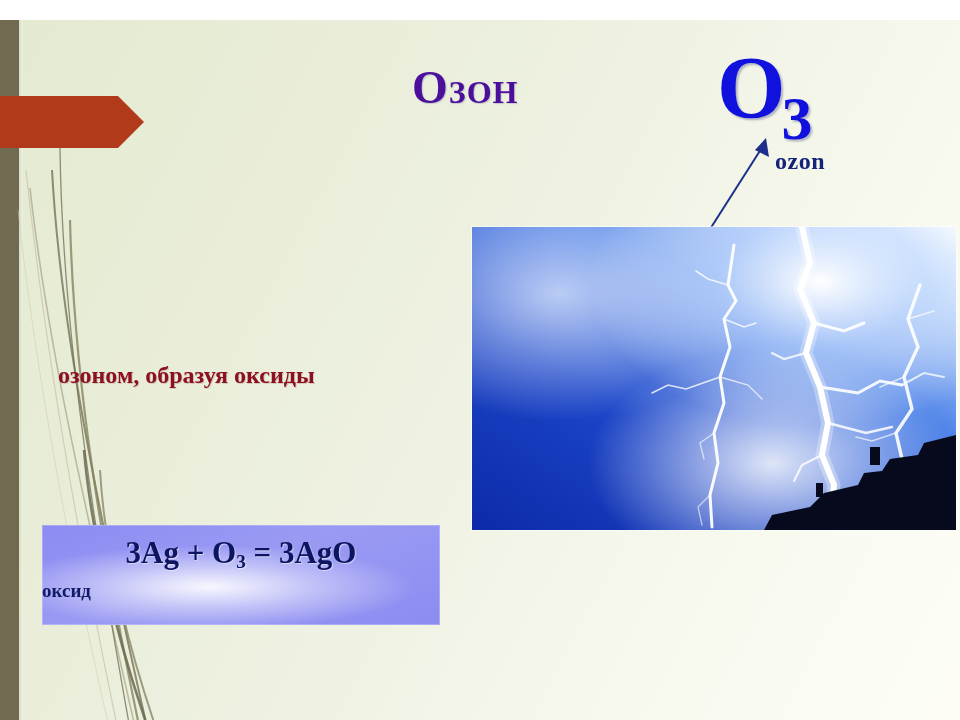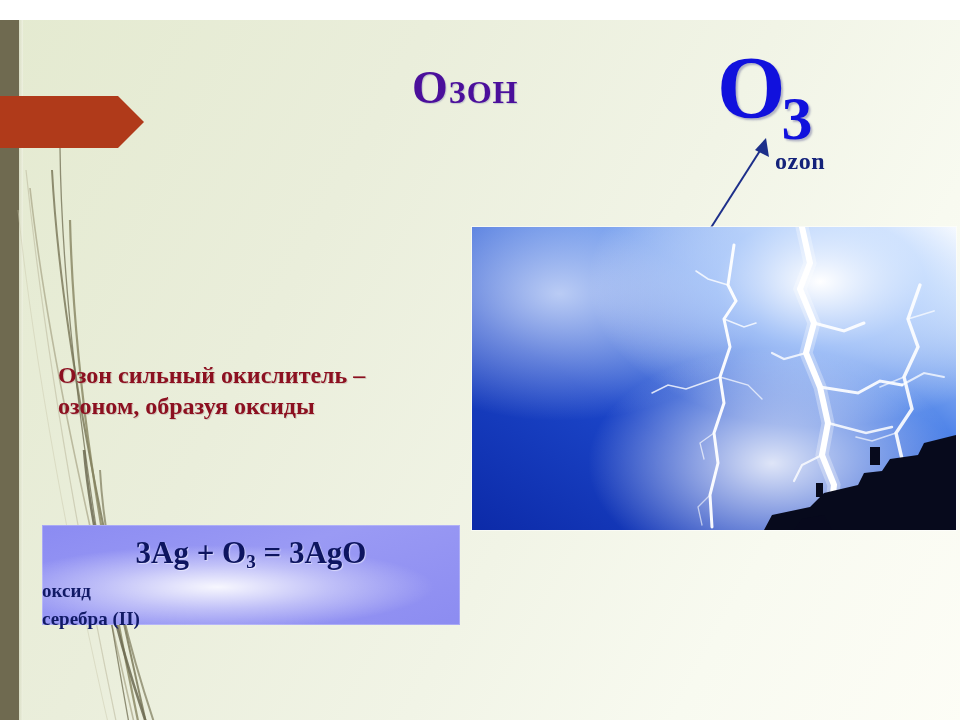--- a/index.html
+++ b/index.html
@@ -148,21 +148,20 @@
   .eq-box {
     position: absolute;
     left: 42px;
     top: 505px;
     width: 398px;
     height: 100px;
     background:
       radial-gradient(ellipse 72% 58% at 42% 62%, rgba(255,255,255,0.92) 0%, rgba(255,255,255,0.40) 38%, rgba(255,255,255,0.0) 72%),
       linear-gradient(160deg, #8b8bf2 0%, #9a9af4 45%, #8c8cf1 100%);
     box-shadow: inset 0 0 0 1px rgba(255,255,255,0.25);
-    padding-left: 20px;
   }
   .eq-main {
     position: absolute;
     left: 0;
     top: 10px;
     width: 100%;
     text-align: center;
     font-family: "Liberation Serif", serif;
     font-size: 31px;
     font-weight: bold;
@@ -285,25 +284,23 @@
       <g fill="#070a1c">
         <path d="M484 303 L484 208 L452 216 L446 228 L418 232 L410 244 L392 246 L386 258 L352 266 L338 280 L300 288 L292 303 Z"></path>
         <path d="M484 303 L360 303 L352 288 L330 292 L322 303 Z" opacity="0.95"></path>
         <rect x="398" y="220" width="10" height="18"></rect>
         <rect x="344" y="256" width="7" height="14"></rect>
       </g>
     </svg>
   </div>
 
   <div class="statement">
-    <div>Озон сильный окислитель –</div>
     <div>озоном, образуя оксиды</div>
   </div>
 
   <div class="eq-box">
     <div class="eq-main"><span>3Ag + O</span><sub>3</sub><span> = 3AgO</span></div>
     <div class="eq-note">
       <div>оксид</div>
-      <div>серебра (II)</div>
     </div>
   </div>
 
 </div>
 
 </body></html>

